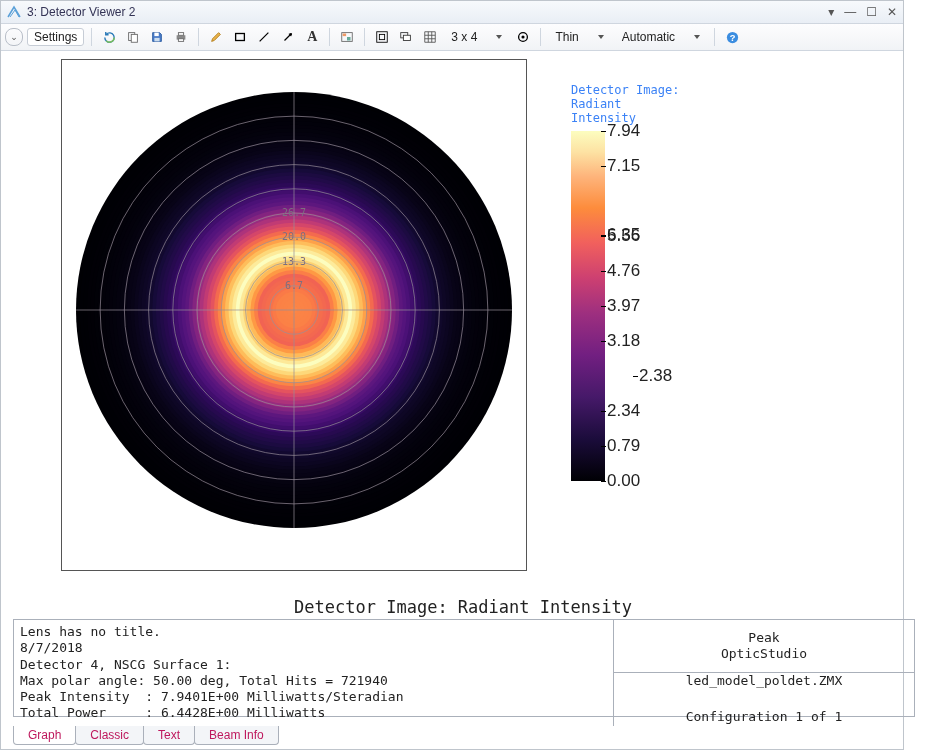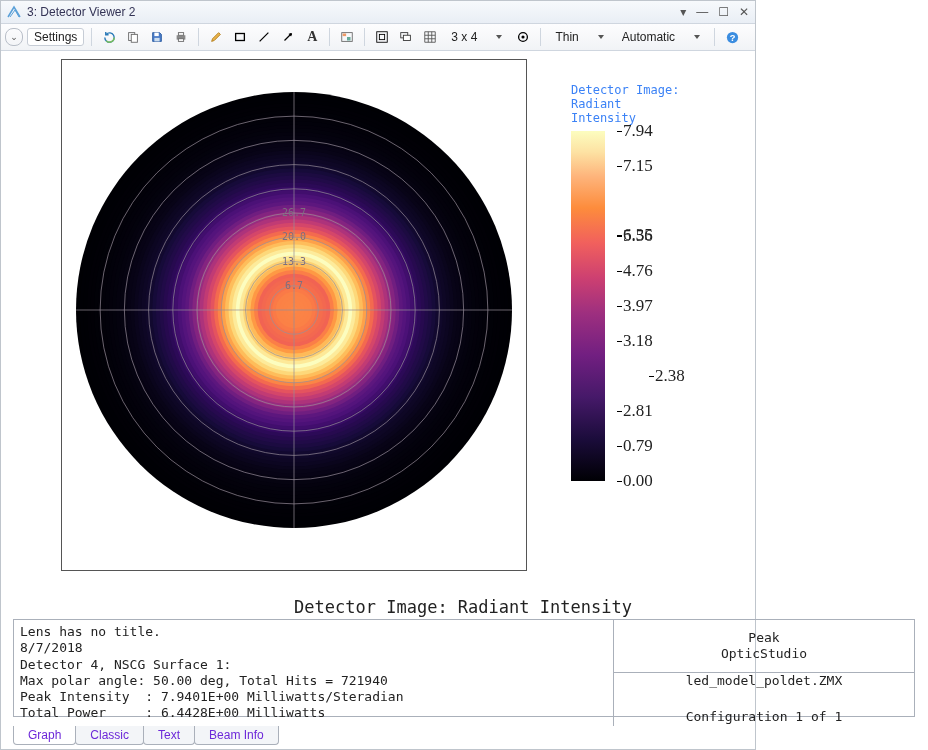--- a/index.html
+++ b/index.html
@@ -1,16 +1,16 @@
 <!DOCTYPE html>
 <html><head>
 <meta charset="utf-8">
 <style>
   html,body{margin:0;padding:0;font-family:"Segoe UI",Tahoma,sans-serif;font-size:12px;color:#222;background:#fff}
-  .window{width:756px;height:750px;border:1px solid #bfc5cc;box-sizing:border-box;position:relative;background:#fff}
+  .window{width:904px;height:750px;border:1px solid #bfc5cc;box-sizing:border-box;position:relative;background:#fff}
   
   .titlebar{height:22px;background:linear-gradient(#f7f9fc,#e9eef5);border-bottom:1px solid #cfd6df;display:flex;align-items:center;padding:0 6px;font-size:12px;color:#335}
   .titlebar .app-icon{width:14px;height:14px;margin-right:6px;display:inline-block}
   .titlebar .app-icon svg{display:block}
   .titlebar .winctrls{margin-left:auto;display:flex;gap:10px;color:#555;font-size:12px}
   .titlebar .winctrls span{cursor:pointer}
   
   .toolbar{height:26px;border-bottom:1px solid #cfd6df;background:linear-gradient(#fdfdfe,#f1f3f6);display:flex;align-items:center;padding:0 4px;gap:4px}
   .toolbar .settings{display:flex;align-items:center;gap:2px;border:1px solid #c7cdd6;border-radius:3px;padding:1px 6px;background:#fff;cursor:pointer;font-size:12px}
   .toolbar .sep{width:1px;height:18px;background:#cfd6df;margin:0 3px}
@@ -24,32 +24,32 @@
   .polarwrap{position:absolute;left:10px;top:28px;width:444px;height:444px}
   .polarwrap svg{position:absolute;left:0;top:0}
   
   .cbar{position:absolute;left:558px;top:30px;width:170px}
   .cbar-title{font-family:Consolas,monospace;font-size:12px;white-space:pre;color:#3b82f6;margin-bottom:6px}
   .cbar-body{display:flex}
   .cbar-grad{width:34px;height:350px;border:0;background:linear-gradient(to top,
     #000004 0%, #1b0c3b 12%, #461969 24%, #721f81 36%, #9e2f7f 48%,
     #cd4071 58%, #f1605d 68%, #fd8c3c 78%, #feb47b 87%, #fde2a3 94%, #fcfdbf 100%)}
   .cbar-ticks{position:relative;width:90px;height:350px}
-  .cbar-ticks .tick{position:absolute;left:18px;font-family:Liberation Serif, serif;font-size:17px;transform:translateY(-50%);white-space:nowrap}
+  .cbar-ticks .tick{position:absolute;left:2px;font-family:Liberation Sans, sans-serif;font-size:17px;transform:translateY(-50%);white-space:nowrap}
   .cbar-ticks .tick::before{content:"";position:absolute;left:-6px;top:50%;width:5px;height:1px;background:#000}
   
   .subtitle{position:absolute;left:12px;top:596px;width:900px;text-align:center;font-family:Consolas,monospace;font-size:17px}
   .infogrid{position:absolute;left:12px;top:618px;width:900px;height:96px;border:1px solid #aab0ba;display:grid;grid-template-columns:600px 1fr;font-family:Consolas,monospace;font-size:13px;line-height:1.25}
   .infogrid .cell-l{border-right:1px solid #aab0ba;padding:4px 6px;white-space:pre}
   .infogrid .cell-r{display:grid;grid-template-rows:1fr 1fr}
   .cell-r .rtop{border-bottom:1px solid #aab0ba;display:flex;flex-direction:column;align-items:center;justify-content:center}
   .cell-r .rbot{display:flex;flex-direction:column;align-items:center;justify-content:space-between}
   
   .tabs{position:absolute;left:12px;bottom:4px;display:flex;gap:0}
-  .tab{border:1px solid #aab0ba;border-top:none;padding:2px 14px;font-size:12px;background:#f3f5f8;color:#6d28d9;cursor:pointer;border-radius:0 0 4px 4px;margin-right:-1px}
+  .tab{border:1px solid #aab0ba;border-top:none;padding:2px 14px;font-size:12px;background:#f3f5f8;color:#be185d;cursor:pointer;border-radius:0 0 4px 4px;margin-right:-1px}
   .tab.active{background:#fff;font-weight:500}
 </style>
 </head>
 <body>
 
 <div class="window">
 
   <div class="titlebar">
     <span class="app-icon">
       <svg width="14" height="14" viewBox="0 0 14 14">
@@ -271,21 +271,21 @@
         <div class="cbar-grad"></div>
         <div class="cbar-ticks" id="cbar-ticks">
             <div class="tick" style="top: 0px;">7.94</div>
             <div class="tick" style="top: 34.8237px;">7.15</div>
             <div class="tick" style="top: 70.0882px; margin-top: 34px;">6.35</div>
             <div class="tick" style="top: 104.912px;">5.56</div>
             <div class="tick" style="top: 140.176px;">4.76</div>
             <div class="tick" style="top: 175px;">3.97</div>
             <div class="tick" style="top: 209.824px;">3.18</div>
             <div class="tick" style="top: 245.088px; margin-left: 32px;">2.38</div>
-            <div class="tick" style="top: 279.912px;">2.81</div>
+            <div class="tick" style="top: 279.912px;">2.34</div>
             <div class="tick" style="top: 315.176px;">0.79</div>
             <div class="tick" style="top: 350px;">0.00</div>
           </div>
       </div>
     </div>
   </div>
 
   <div class="subtitle">Detector Image: Radiant Intensity</div>
 
   <div class="infogrid">

